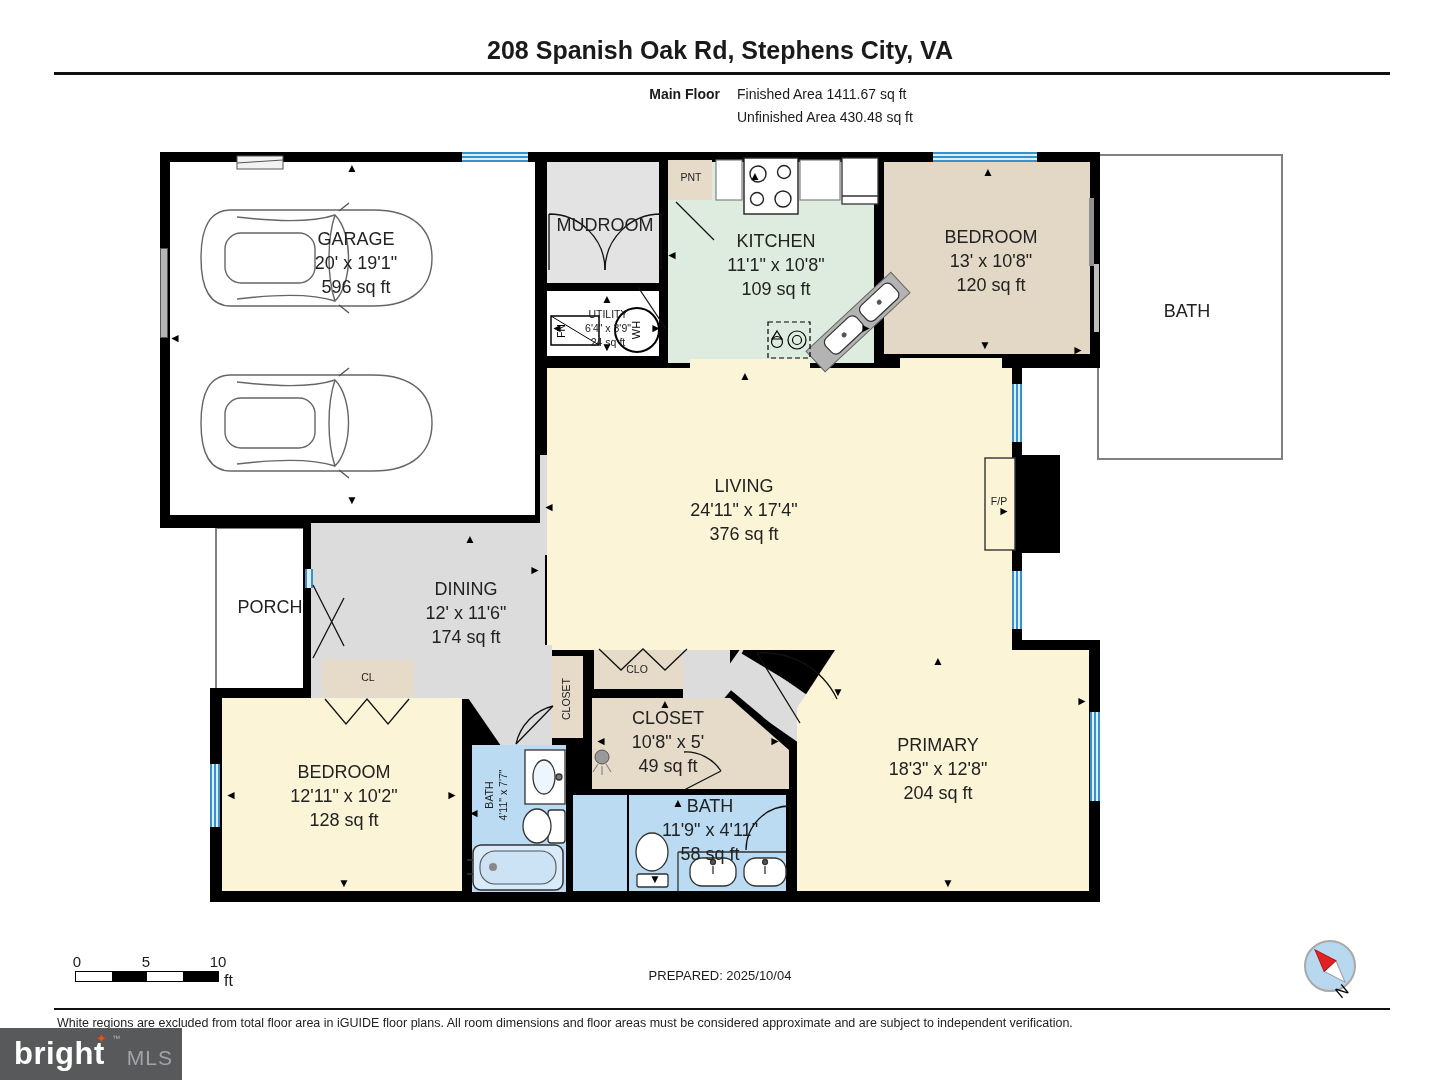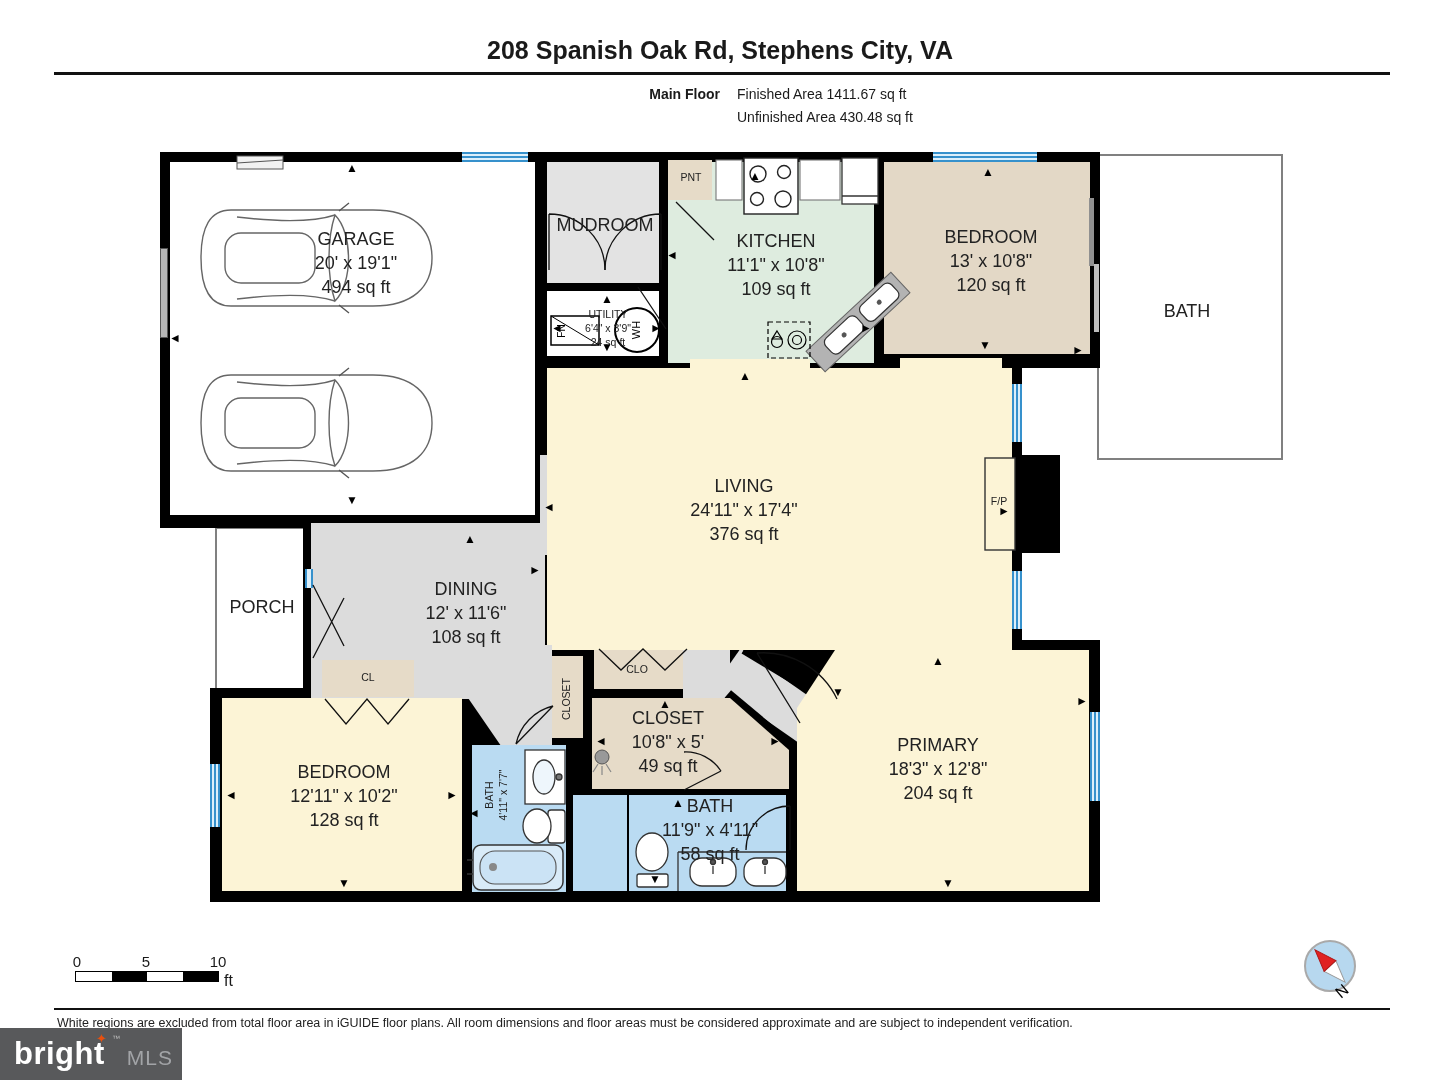--- a/index.html
+++ b/index.html
@@ -257,21 +257,21 @@
   <span class="arr" style="left:1078px;top:350px;">►</span>
   <span class="arr" style="left:1004px;top:511px;">►</span>
   <span class="arr" style="left:535px;top:570px;">►</span>
   <span class="arr" style="left:452px;top:795px;">►</span>
   <span class="arr" style="left:775px;top:741px;">►</span>
   <span class="arr" style="left:1082px;top:701px;">►</span>
 
   <div class="rlabel" style="left:356px;top:264px;">
     <div>GARAGE</div>
     <div>20' x 19'1"</div>
-    <div>494 sq ft</div>
+    <div>596 sq ft</div>
   </div>
   <div class="rlabel" style="left:605px;top:226px;">
     <div>MUDROOM</div>
   </div>
   <div class="rlabel small" style="left:691px;top:178px;">
     <div>PNT</div>
   </div>
   <div class="rlabel" style="left:776px;top:266px;">
     <div>KITCHEN</div>
     <div>11'1" x 10'8"</div>
@@ -294,23 +294,23 @@
     <div>LIVING</div>
     <div>24'11" x 17'4"</div>
     <div>376 sq ft</div>
   </div>
   <div class="rlabel small" style="left:999px;top:502px;">
     <div>F/P</div>
   </div>
   <div class="rlabel" style="left:466px;top:614px;">
     <div>DINING</div>
     <div>12' x 11'6"</div>
-    <div>108 sq ft</div>
-  </div>
-  <div class="rlabel" style="left:262px;top:608px;">
+    <div>174 sq ft</div>
+  </div>
+  <div class="rlabel" style="left:270px;top:608px;">
     <div>PORCH</div>
   </div>
   <div class="rlabel small" style="left:368px;top:678px;">
     <div>CL</div>
   </div>
   <div class="rlabel small vert" style="left:567px;top:699px;">
     <div>CLOSET</div>
   </div>
   <div class="rlabel small" style="left:637px;top:670px;">
     <div>CLO</div>
@@ -344,20 +344,21 @@
   <span class="sb-num" style="left:146px;top:953px;">5</span>
   <span class="sb-num" style="left:218px;top:953px;">10</span>
   <div class="sb-bar">
     <div class="sb-seg" style="background:#fff;"></div>
     <div class="sb-seg" style="background:#000;"></div>
     <div class="sb-seg" style="background:#fff;"></div>
     <div class="sb-seg" style="background:#000;"></div>
   </div>
   <span class="sb-ft">ft</span>
 
+  <div class="prepared">PREPARED: 2025/10/04</div>
   <div class="foot-line"></div>
   <div class="disclaimer">White regions are excluded from total floor area in iGUIDE floor plans. All room dimensions and floor areas must be considered approximate and are subject to independent verification.</div>
 
   <div class="logo">
     <span class="logo-bright">bright</span>
     <span class="logo-star">✦</span>
     <span class="logo-tm">™</span>
     <span class="logo-mls">MLS</span>
   </div>
 

